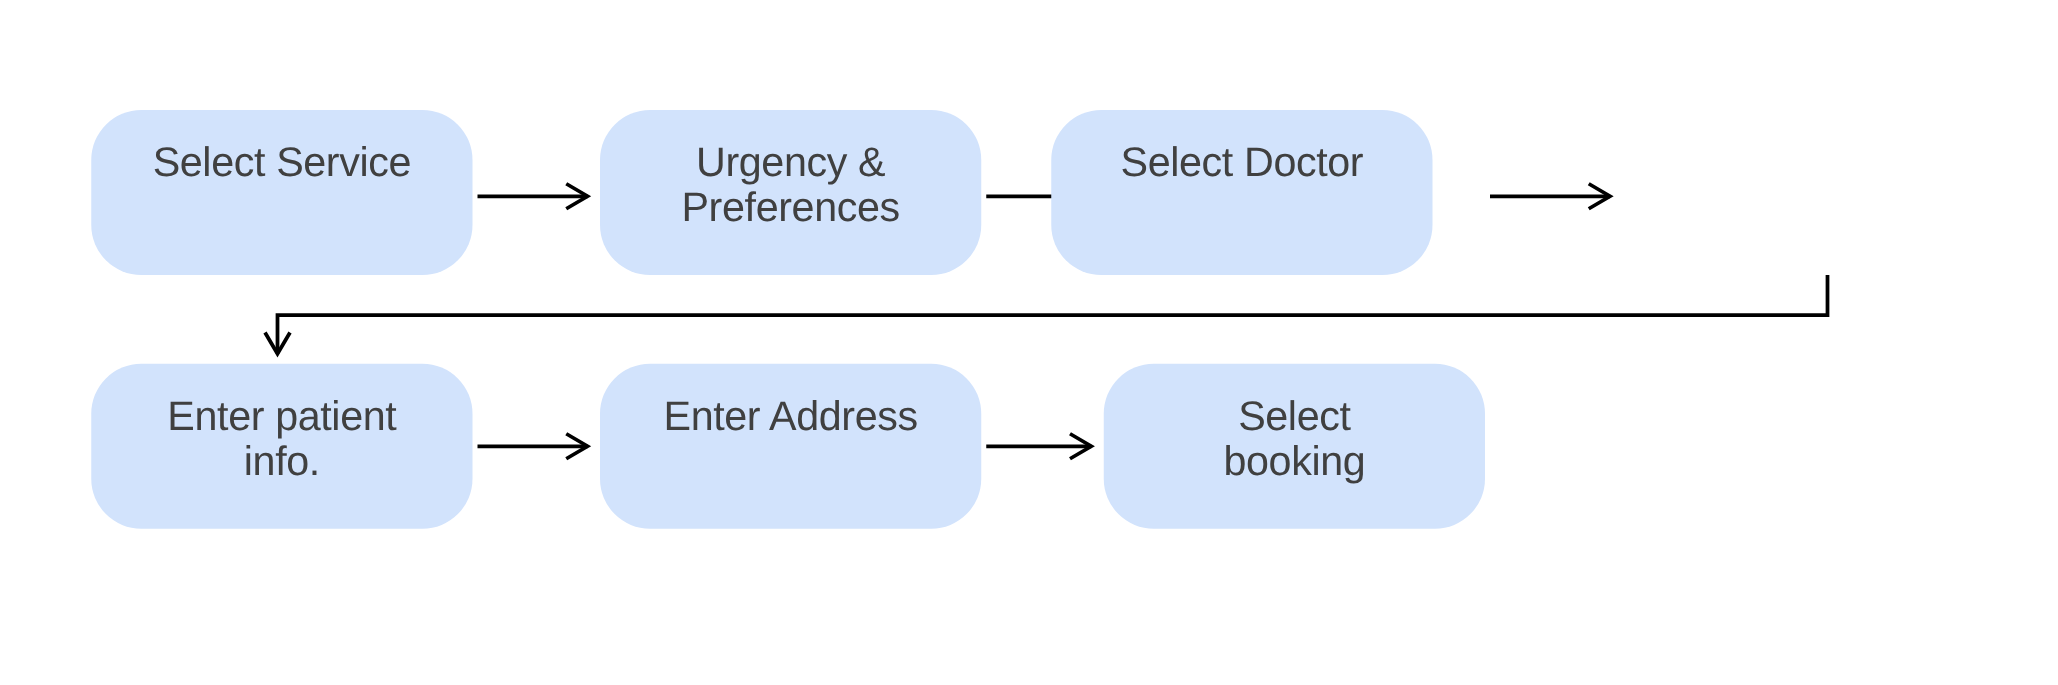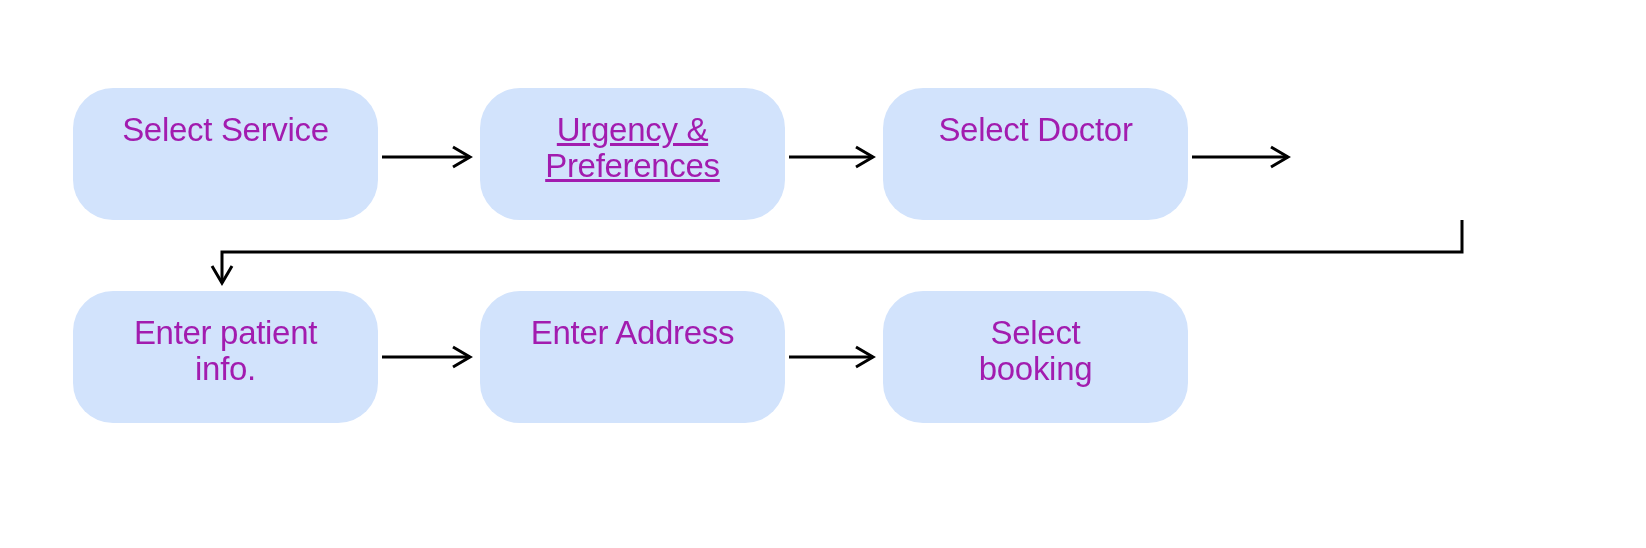--- a/index.html
+++ b/index.html
@@ -31,27 +31,27 @@
     border-radius: 40px;
     box-sizing: border-box;
     display: flex;
     justify-content: center;
     align-items: flex-start;
     padding-top: 24px;
     text-align: center;
     font-size: 33px;
     line-height: 36px;
     letter-spacing: -0.3px;
-    color: #a21caf;
+    color: #404040;
     white-space: pre-line;
   }
   
   .pos-n1 { left: 73px;   top: 88px; }
-  .pos-n2 { left: 480px;  top: 88px; text-decoration: underline; }
-  .pos-n3 { left: 883px;  top: 88px; }
+  .pos-n2 { left: 480px;  top: 88px; }
+  .pos-n3 { left: 841px;  top: 88px; }
   .pos-n4 { left: 1298px; top: 88px; }
   
   .pos-n5 { left: 73px;   top: 291px; }
   .pos-n6 { left: 480px;  top: 291px; }
   .pos-n7 { left: 883px;  top: 291px; }
 </style>
 </head>
 <body>
 
 <div id="canvas">

